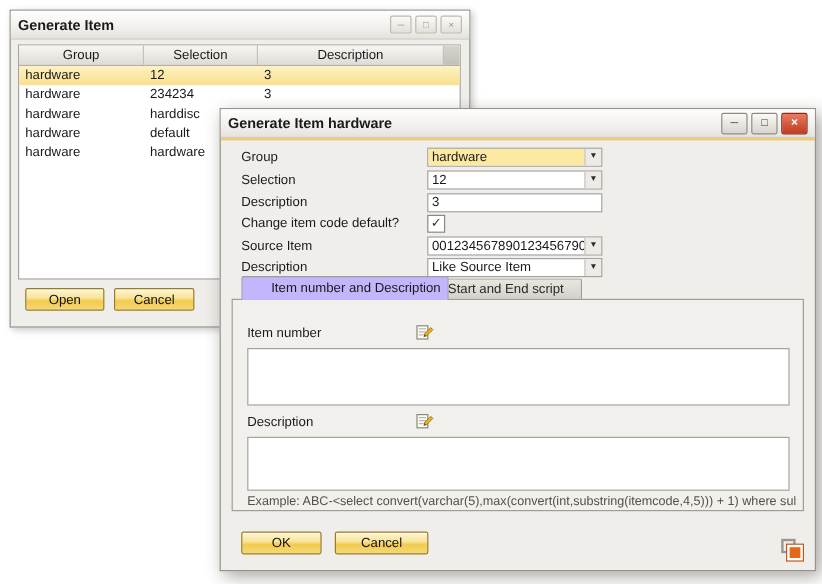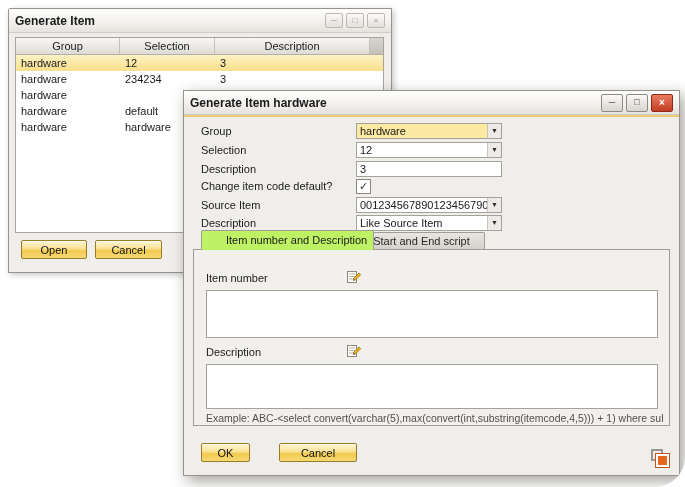--- a/index.html
+++ b/index.html
@@ -1,17 +1,17 @@
 <!DOCTYPE html>
 <html><head>
 <meta charset="utf-8">
 <style>
   html,body{margin:0;padding:0;}
   body{font-family:"Liberation Sans","DejaVu Sans",sans-serif;font-size:11px;color:#1a1a1a;background:#fff;}
-  .stage{position:relative;width:685px;height:487px;background:#ffffff;overflow:hidden;border-radius:30px;}
+  .stage{position:relative;width:685px;height:487px;background:#ffffff;overflow:hidden;}
 
   
   .window{position:absolute;background:#f0eeeb;border:1px solid #97938c;}
   .titlebar{position:absolute;left:0;top:0;right:0;height:24px;
     background:linear-gradient(180deg,#fefefe 0%,#f3f1ee 55%,#e6e3de 100%);
     border-bottom:1px solid #cfccc6;display:flex;align-items:center;padding:0 6px;box-sizing:border-box;}
   .titlebar .title{font-weight:bold;font-size:12px;flex:1;white-space:nowrap;overflow:hidden;}
   .winbtns{display:flex;align-items:center;}
   .winbtn{display:inline-flex;align-items:center;justify-content:center;border-radius:2px;margin-left:3px;cursor:default;}
 
@@ -54,21 +54,21 @@
   .field .arrow{width:13px;flex:0 0 13px;text-align:center;font-size:7px;line-height:14px;color:#2c2c2c;
     background:#edebe7;border-left:1px solid #c7c4be;}
   .field.hl .value{background:#fce9a2;}
   .checkbox{position:absolute;left:172px;width:13px;height:13px;background:#fff;border:1px solid #8a8781;
     box-sizing:content-box;text-align:center;}
   .checkbox .check{font-size:11px;line-height:12px;color:#2d3a46;font-weight:bold;display:block;}
 
   
   .tab{position:absolute;box-sizing:border-box;border:1px solid #a19d96;border-bottom:none;
     text-align:center;white-space:nowrap;overflow:hidden;padding:0 6px;}
-  .tab.active{left:17px;top:139px;width:173px;height:20px;line-height:19px;background:#bef264;z-index:3;
+  .tab.active{left:17px;top:139px;width:173px;height:20px;line-height:19px;background:#c4b5fd;z-index:3;
     border-top-left-radius:2px;border-top-right-radius:2px;padding-left:24px;}
   .tab.inactive{left:174px;top:141px;width:127px;height:18px;line-height:17px;
     background:linear-gradient(180deg,#e9e6e1,#d3cfc8);z-index:1;
     border-top-left-radius:2px;border-top-right-radius:2px;color:#2a2a2a;}
   .panel{position:absolute;left:9px;top:158px;width:477px;height:177px;background:#f2f0ed;
     border:1px solid #a19d96;box-sizing:border-box;z-index:2;}
   .panel .plabel{position:absolute;left:12px;white-space:nowrap;}
   .edit-icon{position:absolute;width:16px;height:16px;}
   .ta{position:absolute;left:12px;width:452px;background:#fff;border:1px solid #a5a19b;box-sizing:border-box;}
   .example{position:absolute;left:12px;right:6px;font-size:10.5px;color:#53504a;
@@ -108,20 +108,21 @@
         <div class="gc c1">12</div>
         <div class="gc c2">3</div>
       </div>
       <div class="grid-row">
         <div class="gc c0">hardware</div>
         <div class="gc c1">234234</div>
         <div class="gc c2">3</div>
       </div>
       <div class="grid-row">
         <div class="gc c0">hardware</div>
+        <div class="gc c1">harddisc</div>
         <div class="gc c2"></div>
       </div>
       <div class="grid-row">
         <div class="gc c0">hardware</div>
         <div class="gc c1">default</div>
         <div class="gc c2"></div>
       </div>
       <div class="grid-row">
         <div class="gc c0">hardware</div>
         <div class="gc c1">hardware</div>
@@ -205,21 +206,21 @@
           <line x1="3" y1="10" x2="7" y2="10" stroke="#b9b5ae" stroke-width="1"></line>
           <polygon points="7.5,9.5 13,4 14.7,5.7 9.2,11.2" fill="#f2b21c" stroke="#8a6a10" stroke-width="0.7"></polygon>
           <polygon points="7,12 7.5,9.5 9.2,11.2" fill="#5b514a"></polygon>
         </svg>
       </span>
       <div class="ta" style="top:114px;height:45px;"></div>
 
       <div class="example" style="top:162px;">Example: ABC-&lt;select convert(varchar(5),max(convert(int,substring(itemcode,4,5))) + 1) where substri</div>
     </div>
 
-    <button class="gold-btn" style="left:17px;top:352px;width:49px;">OK</button>
+    <button class="gold-btn" style="left:17px;top:352px;width:67px;">OK</button>
     <button class="gold-btn" style="left:95px;top:352px;width:78px;">Cancel</button>
 
     <span class="grip">
       <span class="back"></span>
       <span class="front"></span>
     </span>
   </div>
 
 </div>
 

